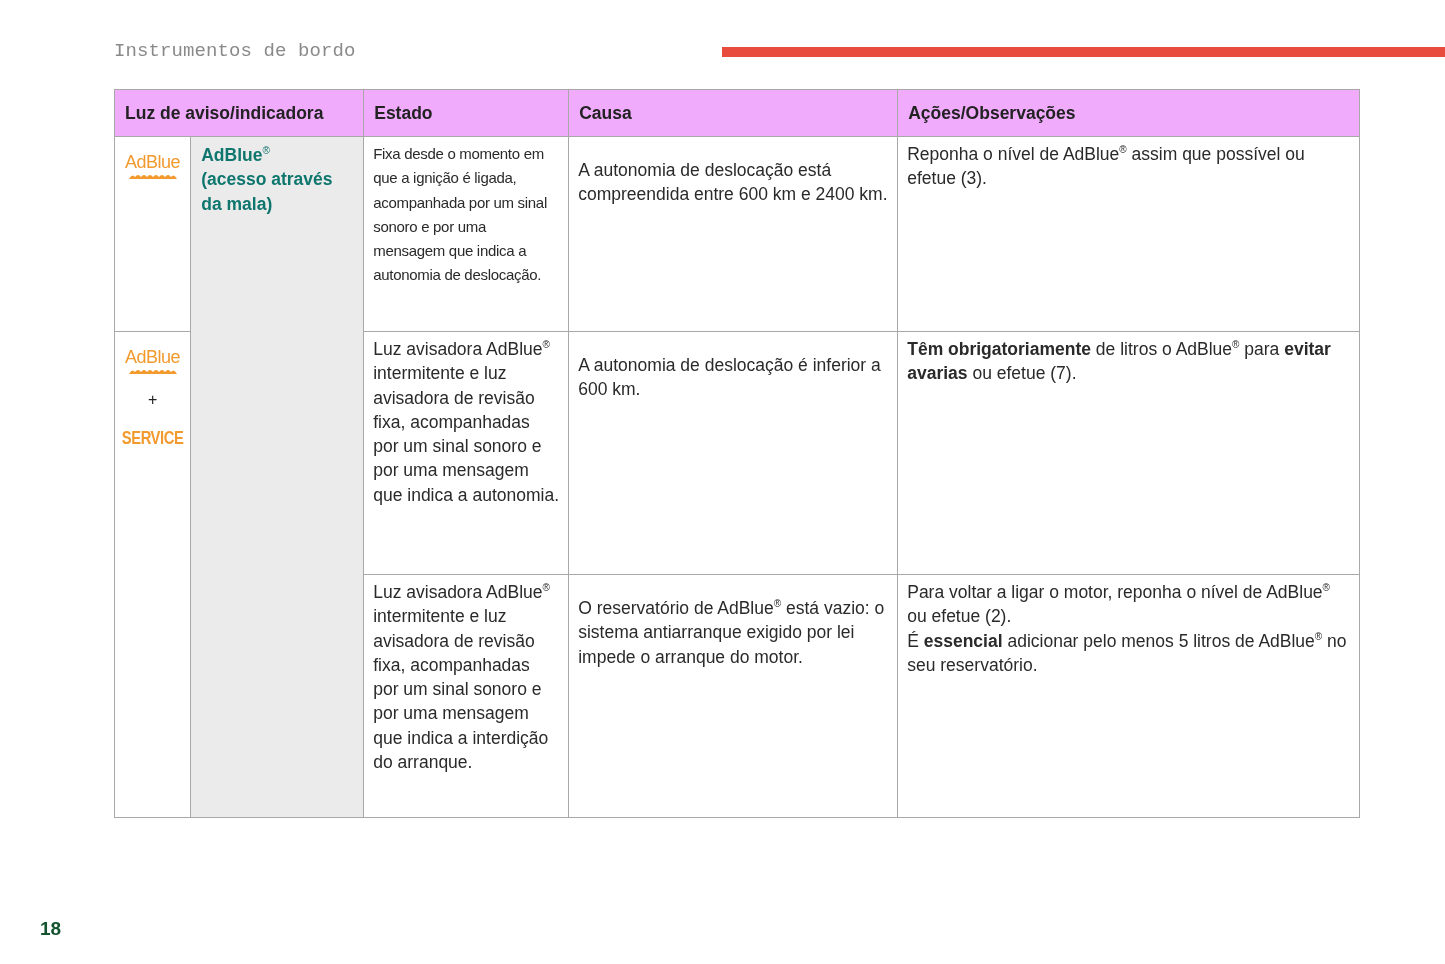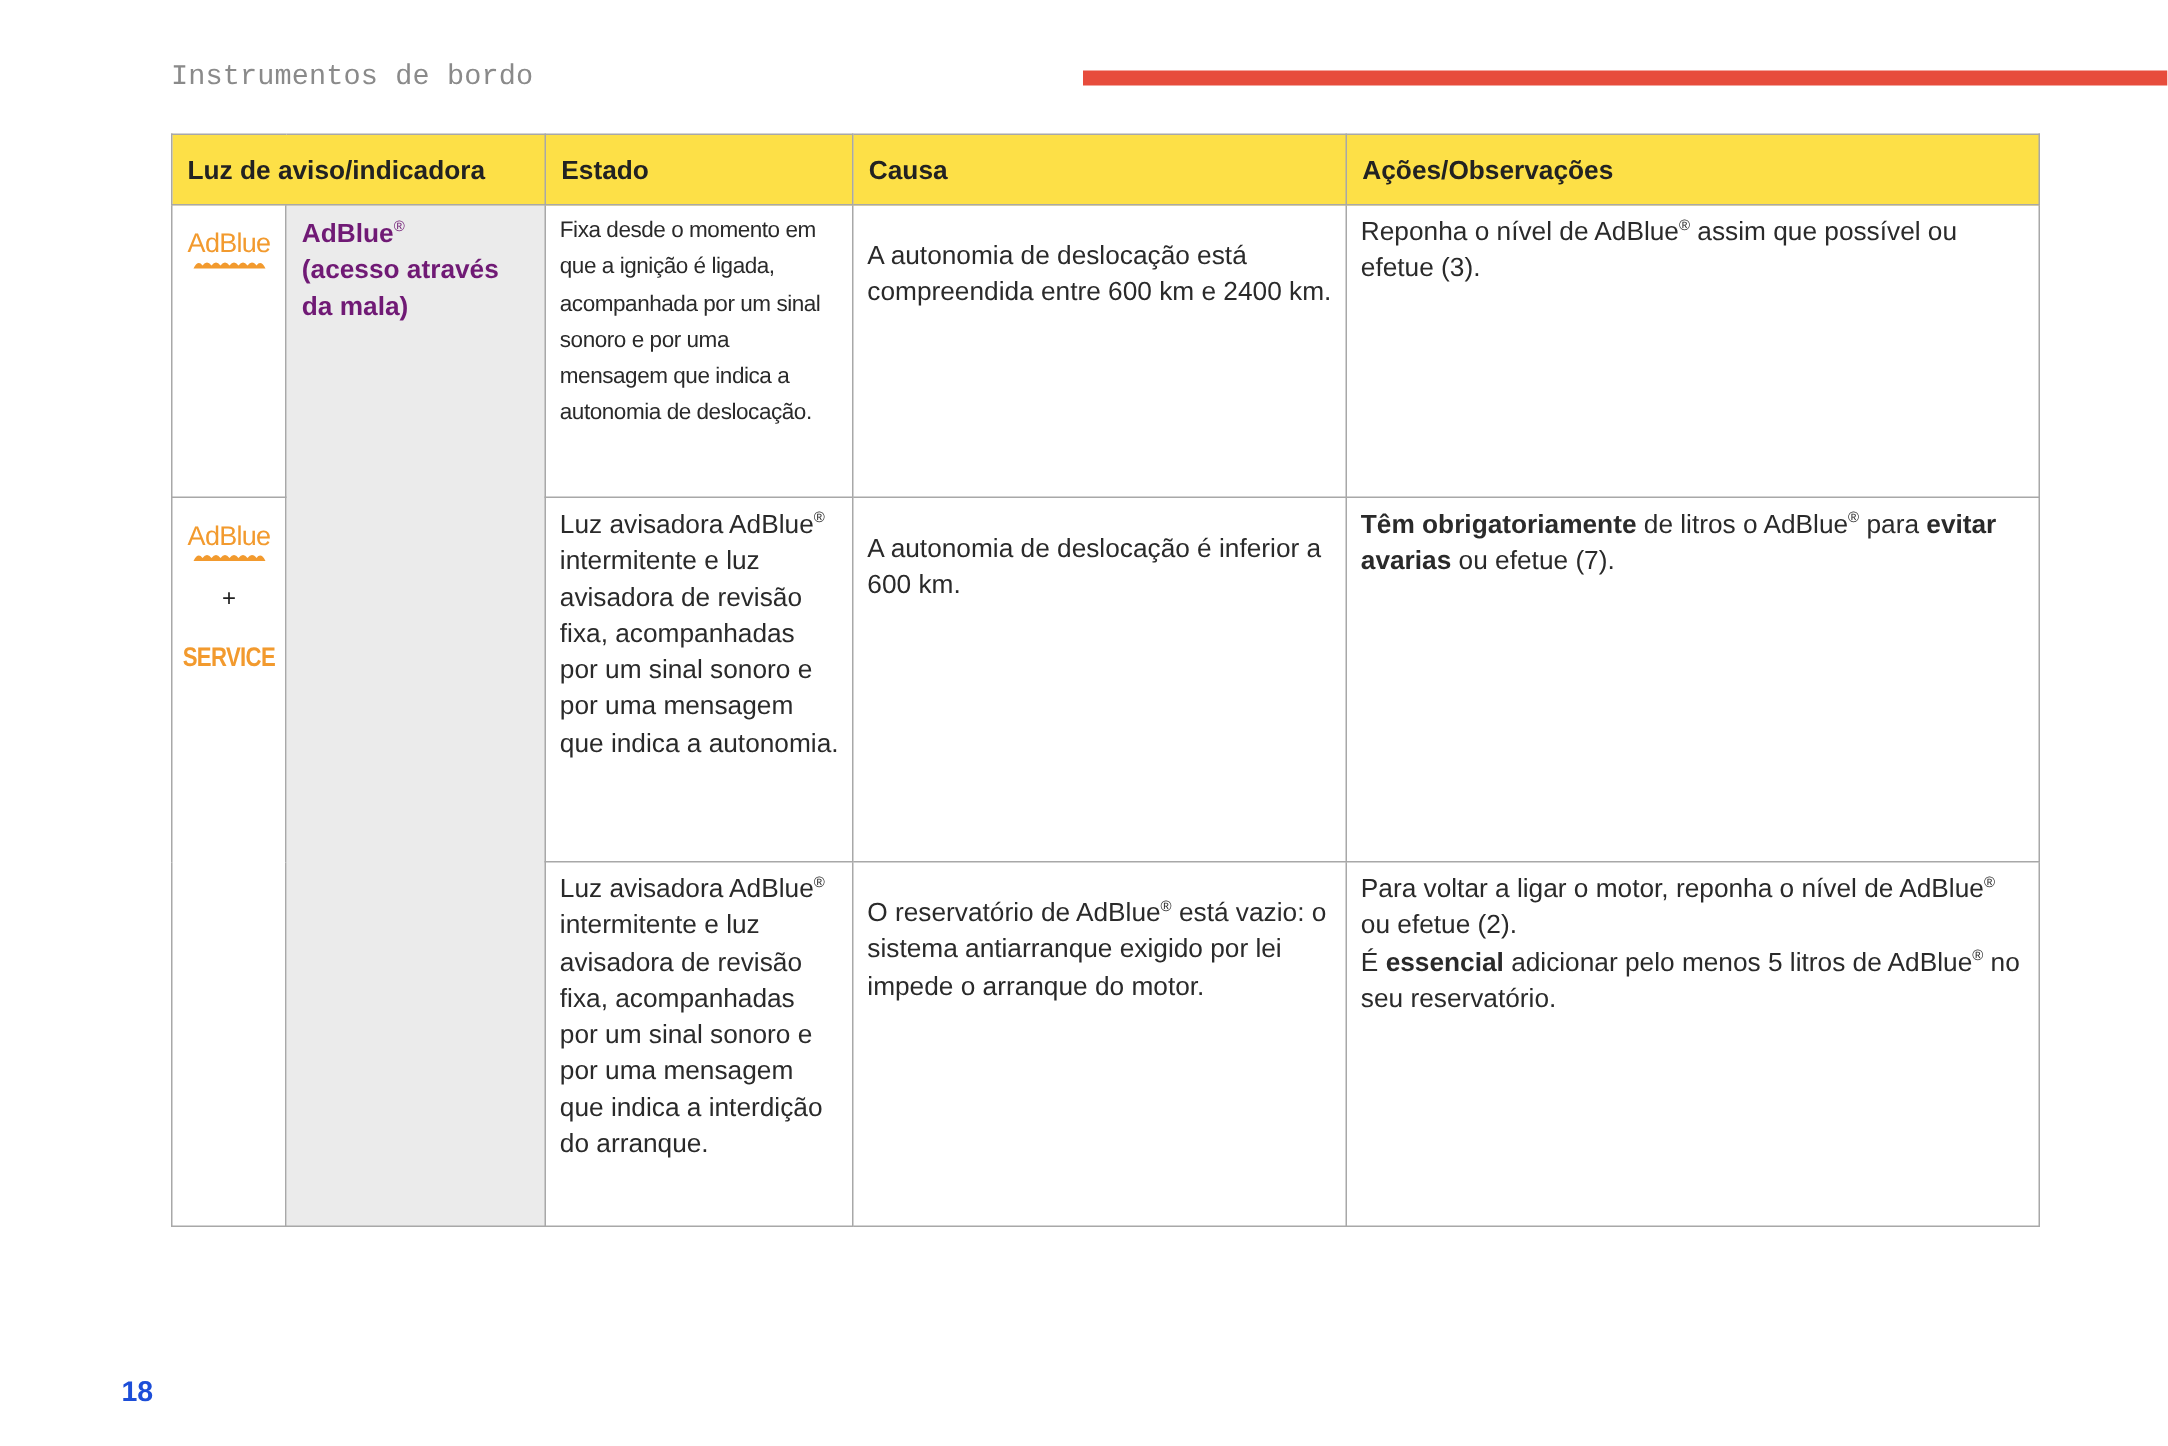--- a/index.html
+++ b/index.html
@@ -3,30 +3,30 @@
   <meta charset="utf-8">
   <style>
     html, body { margin: 0; padding: 0; background: #ffffff; }
     body { width: 1445px; height: 964px; position: relative; overflow: hidden;
            font-family: "Liberation Sans", sans-serif; color: #2a2a2a; }
     .section-title { position: absolute; left: 114px; top: 40px; font-size: 19px;
                      color: #8a8a8a; letter-spacing: 0.1px; font-family: Liberation Mono, monospace; }
     .accent-bar { position: absolute; left: 722px; top: 47px; width: 723px; height: 10px;
                   background: #e74c3c; }
     .page-number { position: absolute; left: 40px; top: 918px; font-size: 19px;
-                   font-weight: bold; color: #1d4ed8; margin-left: 41px; }
+                   font-weight: bold; color: #14532d; }
     table.warn { position: absolute; left: 114px; top: 89px; width: 1246px;
                  border-collapse: collapse; font-size: 17.5px; line-height: 24.3px; }
     table.warn th, table.warn td { border: 1.5px solid #a8a8a8; vertical-align: top;
                                     text-align: left; }
-    table.warn thead th { background: #fde047; font-weight: bold; height: 46px;
+    table.warn thead th { background: #f0abfc; font-weight: bold; height: 46px;
                           padding: 0 10px; vertical-align: middle; font-size: 17.5px; color: #222; }
     td.icon-cell { width: 67px; padding: 0; text-align: center !important; background: #fff; }
     td.name-cell { width: 152px; padding: 6px 10px; background: #ebebeb; font-weight: bold;
-                   font-size: 17.5px; color: #701a75; }
+                   font-size: 17.5px; color: #0f766e; }
     td.state-cell { width: 186px; padding: 5px 9px 8px 9px; }
     td.state-cell.narrow { font-family: Liberation Sans, sans-serif; font-size: 15px;
                            line-height: 24.3px; transform-origin: left top; letter-spacing: -0.3px; }
     td.cause-cell { width: 310px; padding: 21px 9px; }
     td.action-cell { padding: 5px 9px; }
     sup.reg { font-size: 10px; vertical-align: 7px; line-height: 0; font-weight: normal; }
     .adblue-icon { display: inline-block; margin-top: 16px; color: #f29a2e; font-size: 18px;
                    letter-spacing: -0.5px; line-height: 18px; font-weight: normal; }
     .wave { display: block; margin: 2px auto 0 auto; }
     .plus { display: block; margin-top: 12px; font-size: 16px; color: #222; }

